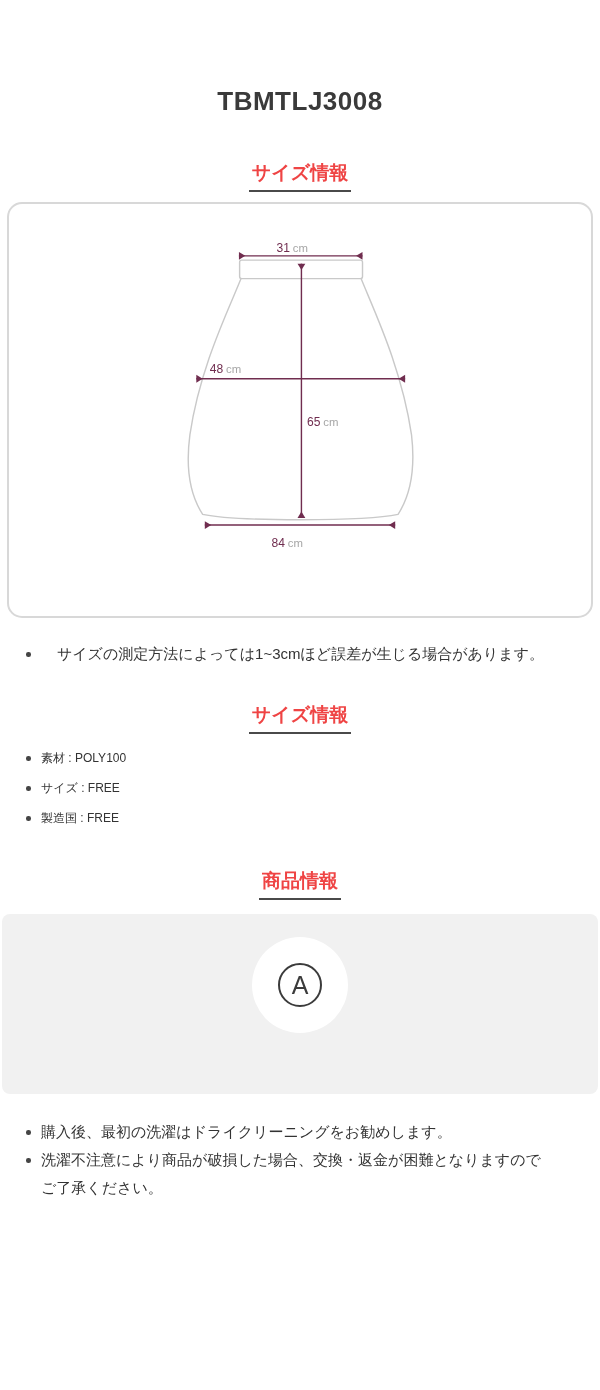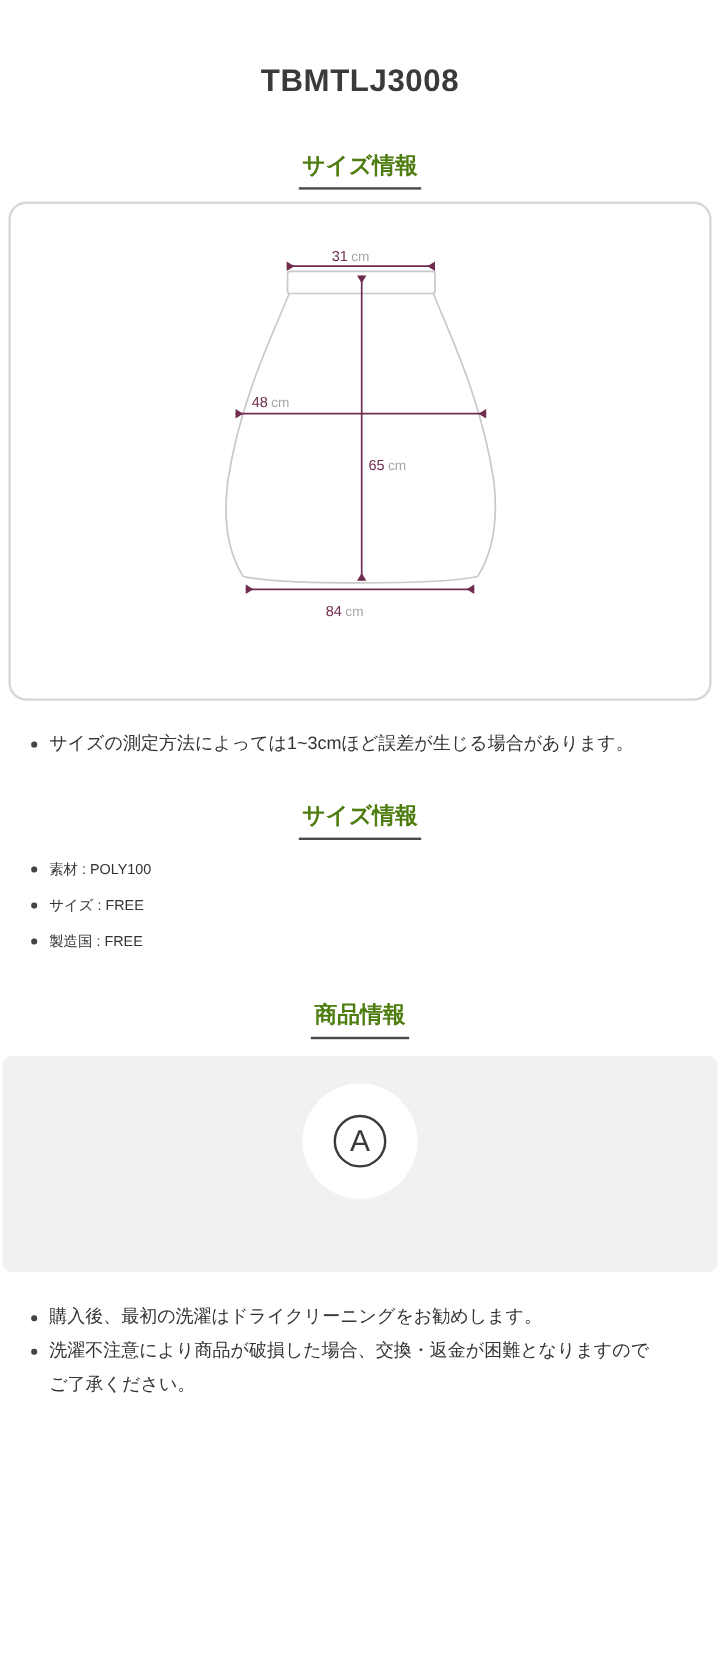--- a/index.html
+++ b/index.html
@@ -7,36 +7,36 @@
     background: #ffffff;
   }
   body {
     width: 600px; height: 1390px;
     overflow: hidden;
     font-family: "Liberation Sans", "DejaVu Sans", sans-serif;
     color: #333;
     -webkit-font-smoothing: antialiased;
   }
   .page-title {
-    padding-top: 52px;
+    padding-top: 86px;
     text-align: center;
     font-size: 26px;
     font-weight: 700;
     color: #3a3a3a;
     letter-spacing: 0.5px;
     line-height: 30px;
   }
   .section-head {
     text-align: center;
   }
   .section-head .head-inner {
     display: inline-block;
     font-size: 19px;
     font-weight: 700;
-    color: #4d7c0f;
+    color: #ef4444;
     line-height: 22px;
     padding: 0 3px 6px 3px;
     border-bottom: 2.5px solid #4a4a4a;
   }
   .sh-1 { margin-top: 46px; }
   .sh-2 { margin-top: 36px; }
   .sh-3 { margin-top: 42px; }
 
   .diagram-box {
     margin: 10px 7px 0 7px;
@@ -67,21 +67,21 @@
     color: #333;
   }
   ul.notes li::before {
     content: "";
     position: absolute;
     left: 2px; top: 12px;
     width: 4.5px; height: 4.5px;
     border-radius: 50%;
     background: #444;
   }
-  .note-1 { margin-top: 22px !important; }
+  .note-1 { margin-top: 22px !important; text-align: right; }
   .note-3 { margin-top: 24px !important; width: 524px !important; }
 
   ul.info-list {
     list-style: none;
     margin: 14px 0 0 0; padding: 0 0 0 24px;
   }
   ul.info-list li {
     position: relative;
     padding-left: 17px;
     font-size: 12px;

